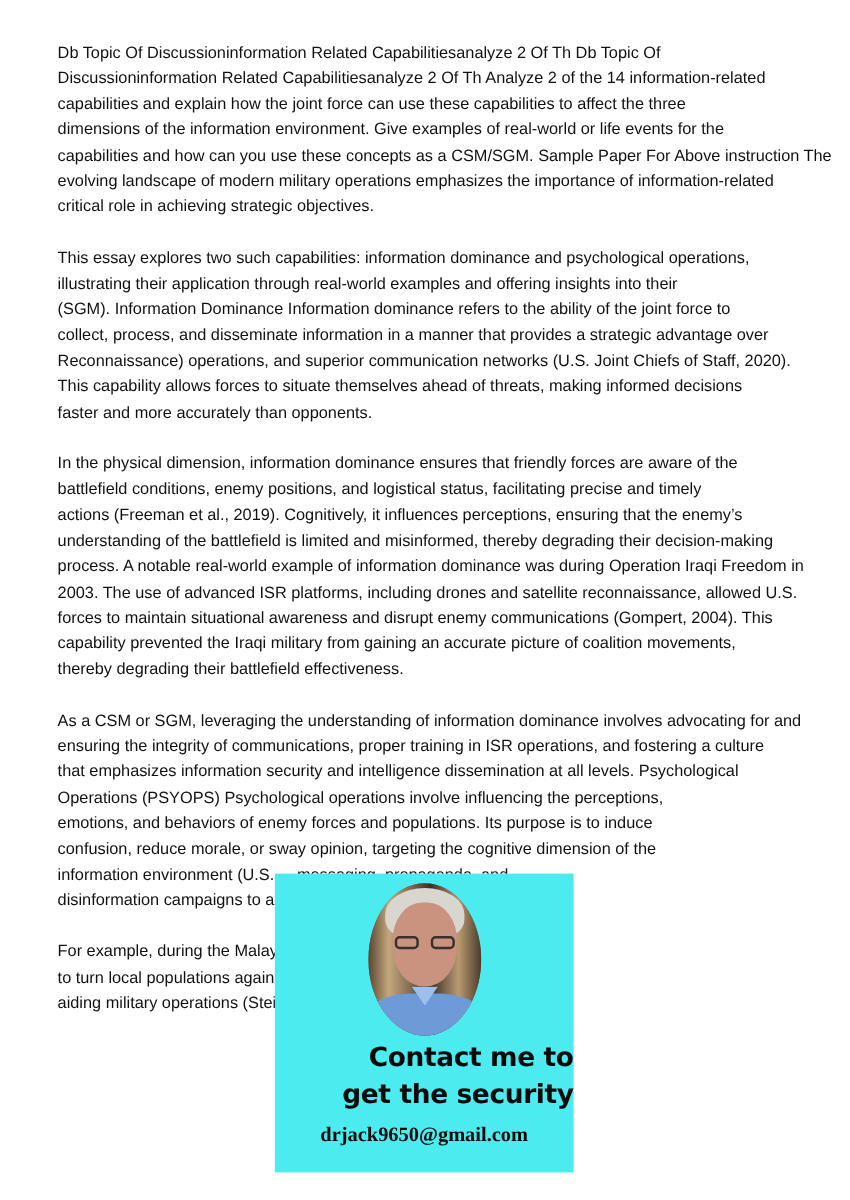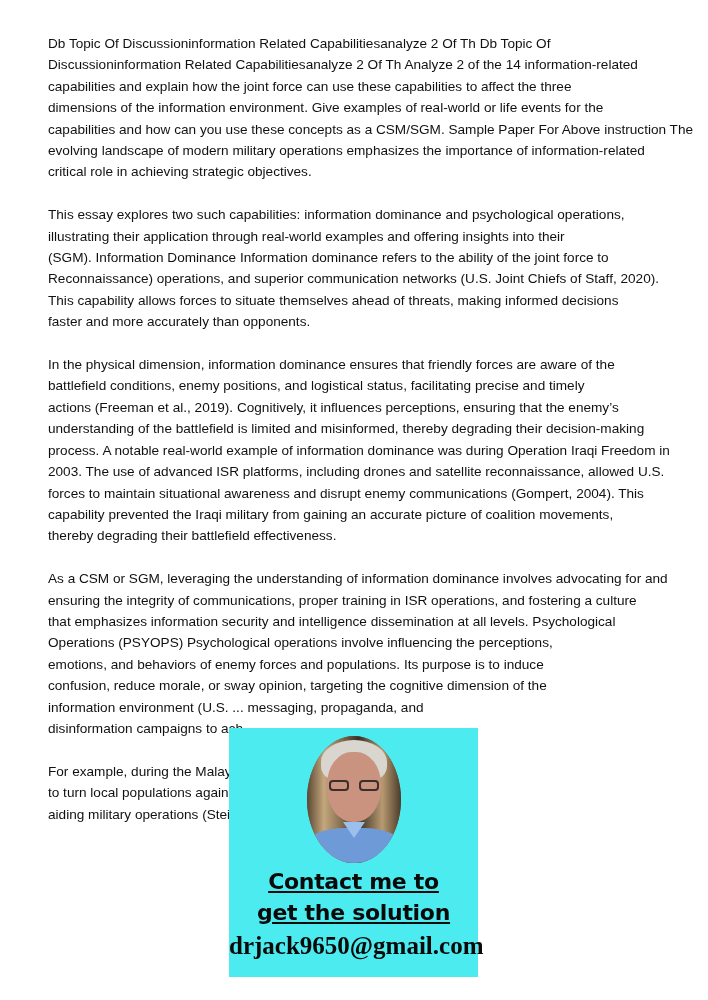--- a/index.html
+++ b/index.html
@@ -22,49 +22,50 @@
     .portrait .bg { position: absolute; inset: 0; background: linear-gradient(90deg,#5a4632 0%, #c4a77d 18%, #8a7255 35%, #3a3026 55%, #b89a70 80%, #4b3b2b 100%); }
     .portrait .hair { position: absolute; left: 14px; top: 4px; width: 66px; height: 44px; border-radius: 50% 50% 40% 40%; background: #d9d6cf; }
     .portrait .face { position: absolute; left: 20px; top: 16px; width: 54px; height: 70px; border-radius: 46% 46% 48% 48%; background: #c9937f; }
     .portrait .glasses { position: absolute; left: 22px; top: 44px; width: 50px; height: 12px; }
     .portrait .glasses span { position: absolute; top: 0; width: 20px; height: 11px; border: 2px solid #3a2f2a; border-radius: 4px; box-sizing: border-box; }
     .portrait .glasses span:first-child { left: 0; }
     .portrait .glasses span:last-child { right: 0; }
     .portrait .shirt { position: absolute; left: 0; top: 92px; width: 94px; height: 40px; background: #6f9ad8; border-radius: 40% 40% 0 0; }
     .portrait .collar { position: absolute; left: 36px; top: 86px; width: 22px; height: 16px; background: #9cc0ee; clip-path: polygon(0 0, 50% 100%, 100% 0); }
     .cta {
-      position: absolute; left: 0; width: 249px; text-align: center;
+      position: absolute; left: 0; width: 249px; text-align: right;
       font-family: "DejaVu Sans", "Liberation Sans", sans-serif; font-weight: bold;
-      color: #0a0a0a; font-size: 22px; line-height: 30px; letter-spacing: -0.3px; text-decoration: underline;
+      color: #0a0a0a; font-size: 22px; line-height: 30px; letter-spacing: -0.3px;
     }
     .cta.l1 { top: 139px; }
     .cta.l2 { top: 170px; }
     .email {
       position: absolute; left: 0; top: 205px; width: 249px; text-align: center;
       font-family: "Liberation Serif", "DejaVu Serif", serif; font-weight: bold;
-      font-size: 25px; line-height: 26px; color: #0a0a0a;
+      font-size: 17px; line-height: 26px; color: #0a0a0a;
     }
   </style>
 </head>
 <body>
 
 <div class="page">
   <p class="para">
     <span class="line">Db Topic Of Discussioninformation Related Capabilitiesanalyze 2 Of Th Db Topic Of</span>
     <span class="line">Discussioninformation Related Capabilitiesanalyze 2 Of Th Analyze 2 of the 14 information-related</span>
     <span class="line">capabilities and explain how the joint force can use these capabilities to affect the three</span>
     <span class="line">dimensions of the information environment. Give examples of real-world or life events for the</span>
     <span class="line">capabilities and how can you use these concepts as a CSM/SGM. Sample Paper For Above instruction The</span>
     <span class="line">evolving landscape of modern military operations emphasizes the importance of information-related</span>
     <span class="line">critical role in achieving strategic objectives.</span>
   </p>
   <p class="para">
     <span class="line">This essay explores two such capabilities: information dominance and psychological operations,</span>
     <span class="line">illustrating their application through real-world examples and offering insights into their</span>
     <span class="line">(SGM). Information Dominance Information dominance refers to the ability of the joint force to</span>
+    <span class="line">collect, process, and disseminate information in a manner that provides a strategic advantage over</span>
     <span class="line">Reconnaissance) operations, and superior communication networks (U.S. Joint Chiefs of Staff, 2020).</span>
     <span class="line">This capability allows forces to situate themselves ahead of threats, making informed decisions</span>
     <span class="line">faster and more accurately than opponents.</span>
   </p>
   <p class="para">
     <span class="line">In the physical dimension, information dominance ensures that friendly forces are aware of the</span>
     <span class="line">battlefield conditions, enemy positions, and logistical status, facilitating precise and timely</span>
     <span class="line">actions (Freeman et al., 2019). Cognitively, it influences perceptions, ensuring that the enemy’s</span>
     <span class="line">understanding of the battlefield is limited and misinformed, thereby degrading their decision-making</span>
     <span class="line">process. A notable real-world example of information dominance was during Operation Iraqi Freedom in</span>
@@ -96,15 +97,15 @@
     <div class="shirt"></div>
     <div class="collar"></div>
     <div class="hair"></div>
     <div class="face"></div>
     <div class="glasses">
         <span></span>
         <span></span>
       </div>
   </div>
   <div class="cta l1">Contact me to</div>
-  <div class="cta l2">get the solution</div>
+  <div class="cta l2">get the security</div>
   <div class="email">drjack9650@gmail.com</div>
 </div>
 
 </body></html>

